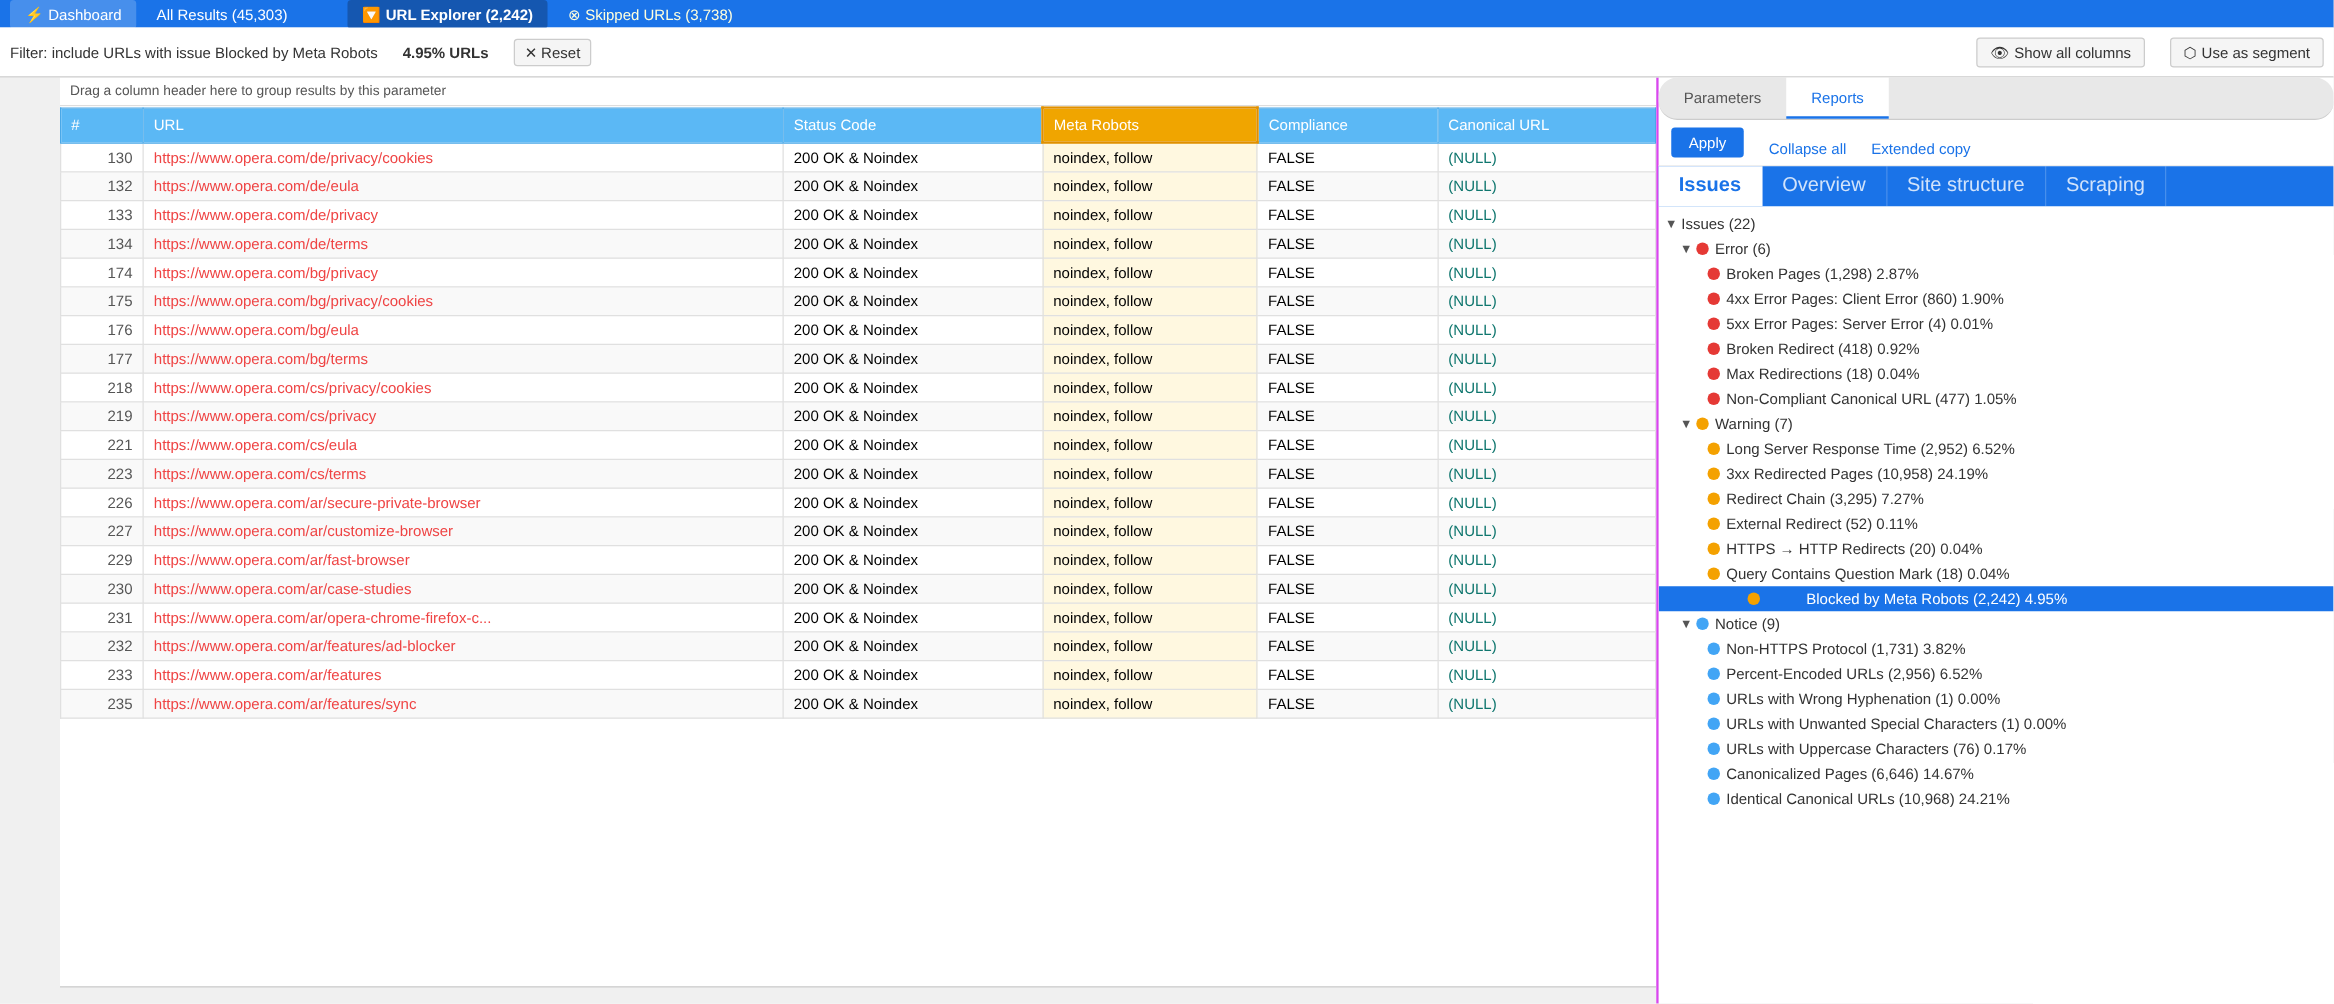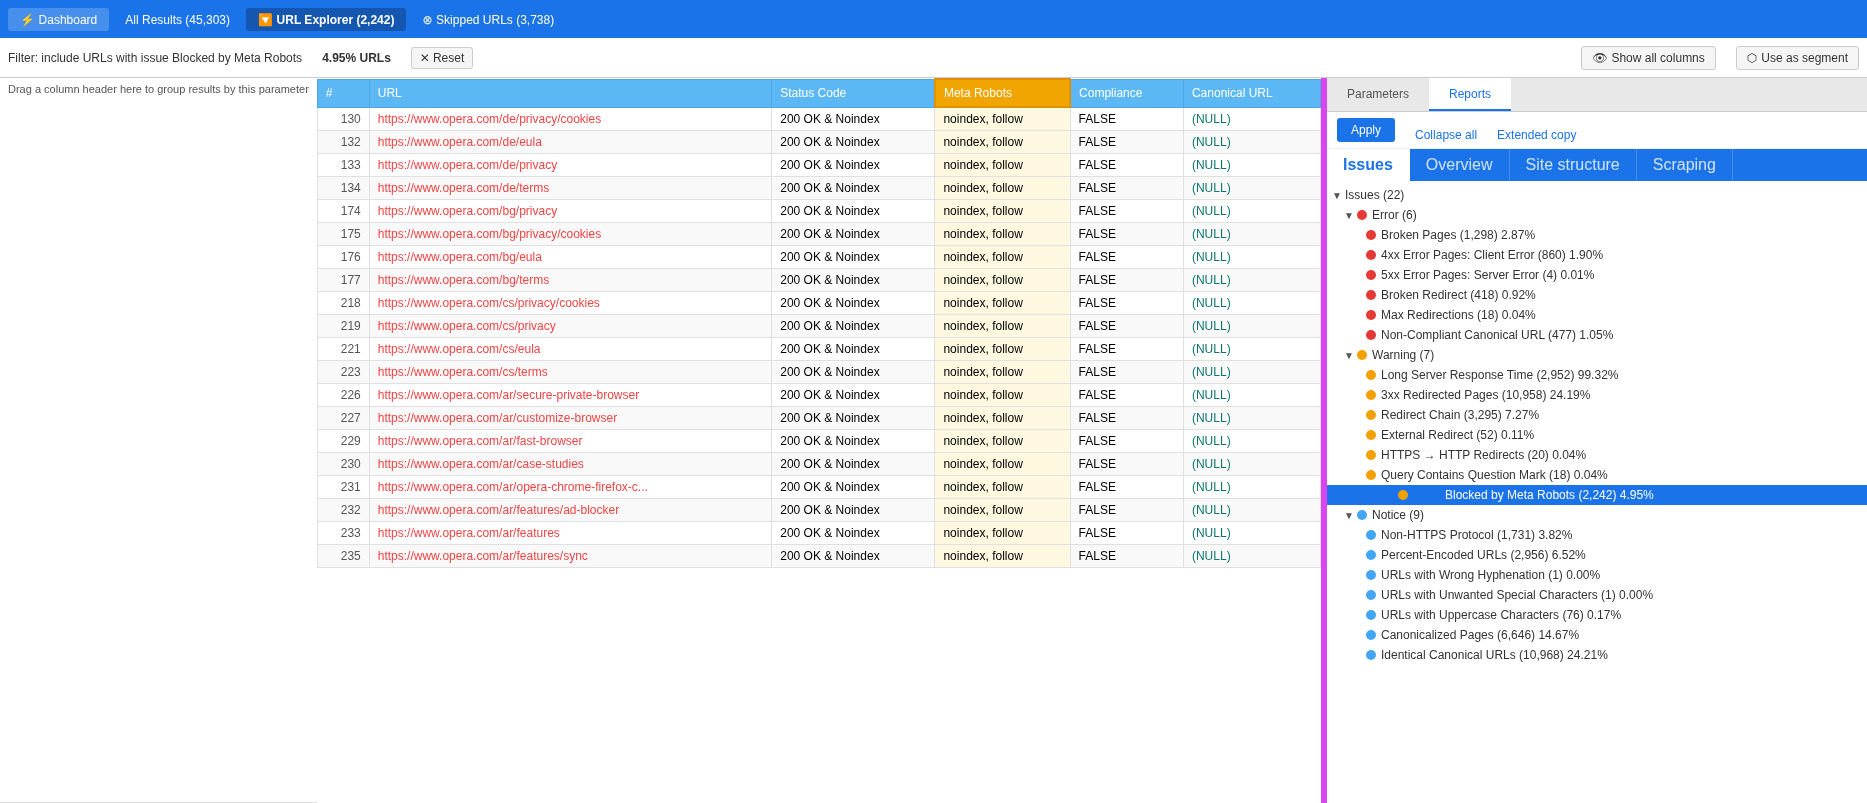--- a/index.html
+++ b/index.html
@@ -3,33 +3,33 @@
   <meta charset="utf-8">
   <style>
     * { box-sizing: border-box; margin: 0; padding: 0; font-family: Arial, sans-serif; font-size: 12px; }
     body { width: 1867px; height: 803px; overflow: hidden; display: flex; flex-direction: column; background: #f0f0f0; }
 
     
     .top-nav {
       display: flex;
       align-items: center;
       background: #1a73e8;
-      height: 38px;
+      height: 22px;
       padding: 0 8px;
       gap: 4px;
     }
     .nav-item {
       color: white;
       padding: 4px 12px;
       border-radius: 3px;
       cursor: pointer;
       white-space: nowrap;
       font-size: 13px;
     }
-    .nav-item.active { background: #1557b0; font-weight: bold; }
+    .nav-item.active { background: #1557b0; font-weight: bold; margin-left: 32px; }
     .nav-item.dashboard { background: rgba(255,255,255,0.2); }
     .nav-item.skipped { color: #ffd; }
 
     
     .filter-bar {
       display: flex;
       align-items: center;
       background: #fff;
       border-bottom: 1px solid #ccc;
       padding: 6px 8px;
@@ -54,23 +54,24 @@
     .main-layout {
       display: flex;
       flex: 1;
       overflow: hidden;
     }
 
     
     .left-panel {
       flex: 1;
       display: flex;
-      flex-direction: row;
+      flex-direction: column;
       overflow: hidden;
-      border-right: 6px solid #d946ef;
+      border-right: 2px solid #d946ef;
+      margin-left: 48px;
     }
 
     .drag-hint {
       background: #fff;
       padding: 5px 8px;
       border-bottom: 1px solid #ddd;
       font-size: 11px;
       color: #555;
     }
 
@@ -132,20 +133,21 @@
       min-width: 540px;
       display: flex;
       flex-direction: column;
       background: #fff;
     }
 
     .right-tabs {
       display: flex;
       background: #e8e8e8;
       border-bottom: 1px solid #ccc;
+      border-radius: 15px;
     }
     .right-tab {
       padding: 8px 20px;
       cursor: pointer;
       font-size: 13px;
       color: #555;
       border-bottom: 2px solid transparent;
     }
     .right-tab.active {
       background: #fff;
@@ -532,21 +534,21 @@
           <span class="tree-label">Non-Compliant Canonical URL (477) 1.05%</span>
         </div>
         <div class="tree-item tree-indent-1">
           <span class="expand-arrow">▼</span>
           <span class="dot dot-orange"></span>
           <span class="tree-label">Warning (7)</span>
         </div>
         <div class="tree-item tree-indent-2">
           <span class="expand-arrow"></span>
           <span class="dot dot-orange"></span>
-          <span class="tree-label">Long Server Response Time (2,952) 99.32%</span>
+          <span class="tree-label">Long Server Response Time (2,952) 6.52%</span>
         </div>
         <div class="tree-item tree-indent-2">
           <span class="expand-arrow"></span>
           <span class="dot dot-orange"></span>
           <span class="tree-label">3xx Redirected Pages (10,958) 24.19%</span>
         </div>
         <div class="tree-item tree-indent-2">
           <span class="expand-arrow"></span>
           <span class="dot dot-orange"></span>
           <span class="tree-label">Redirect Chain (3,295) 7.27%</span>

